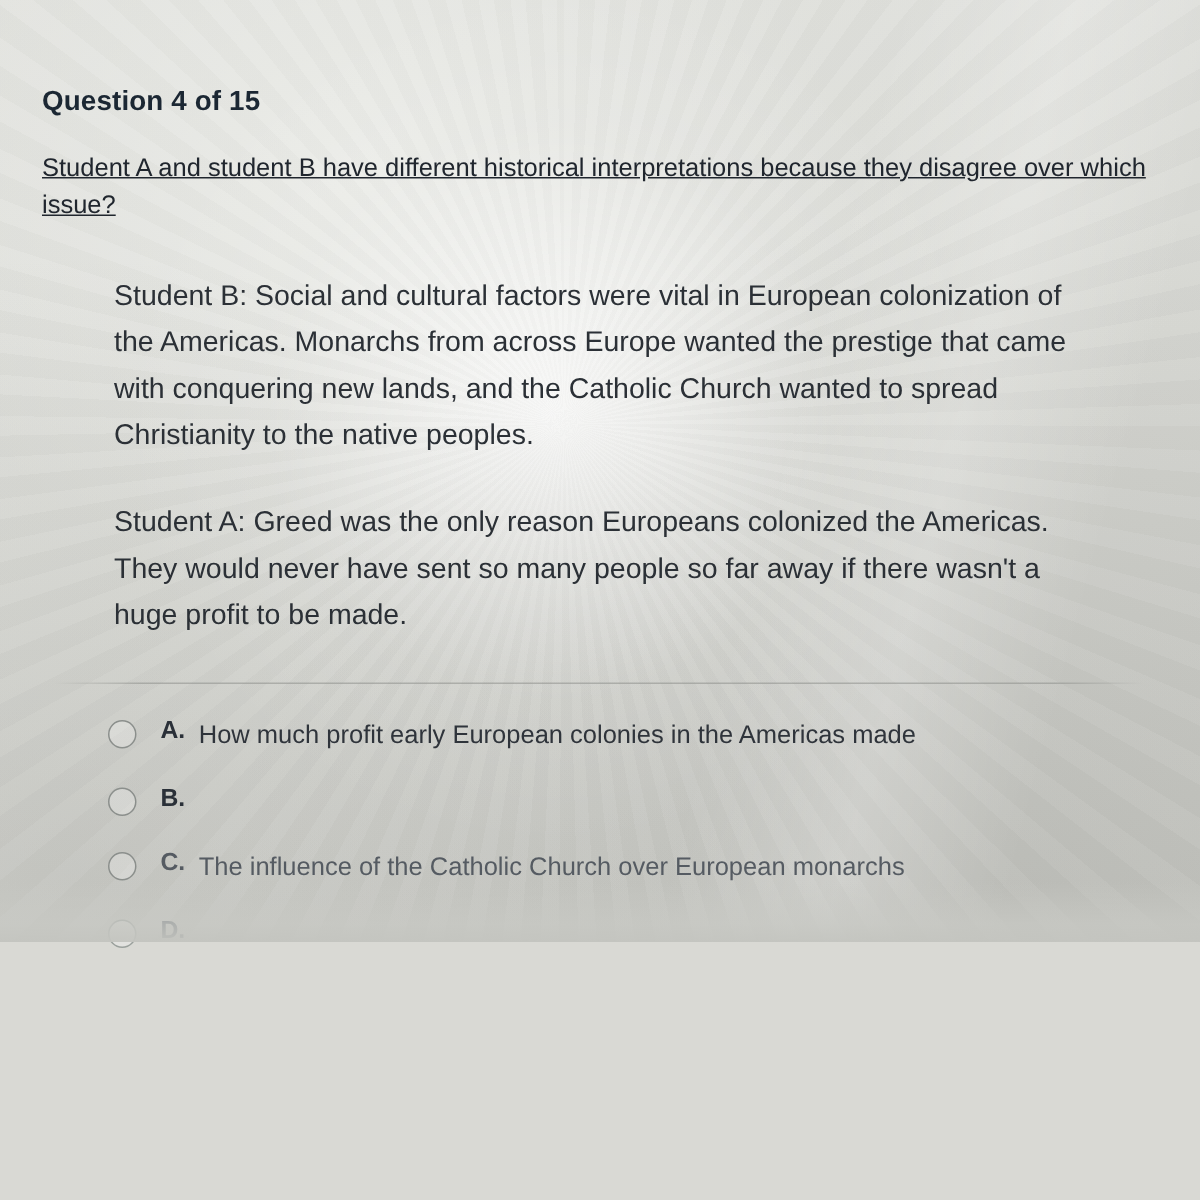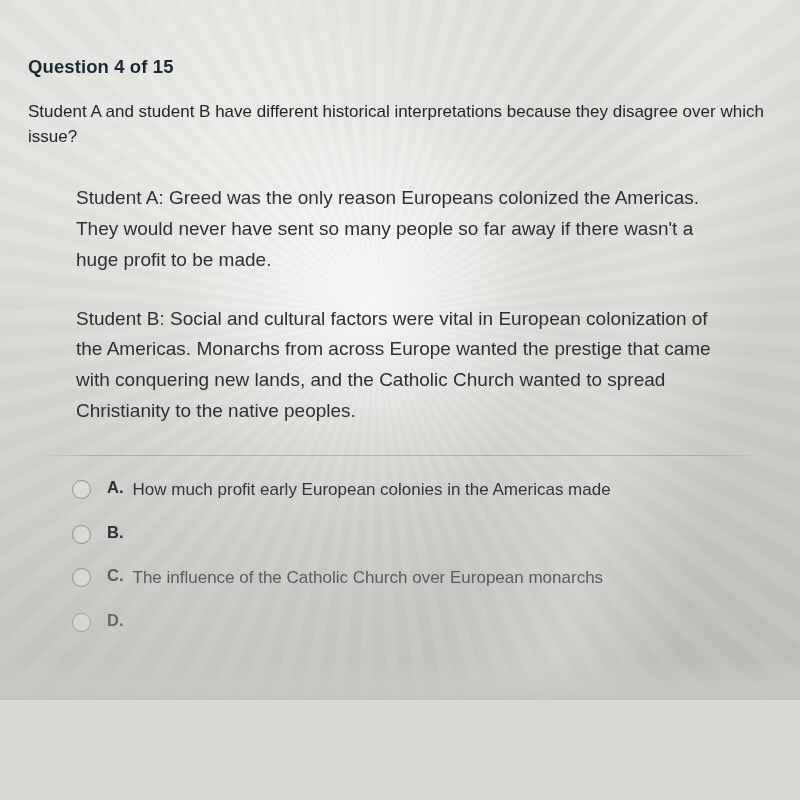--- a/index.html
+++ b/index.html
@@ -11,21 +11,21 @@
     height: 800px;
     overflow: hidden;
     font-family: "Liberation Sans", sans-serif;
     background: #d9d9d4;
   }
 
   
   #page {
     position: relative;
     width: 800px;
-    height: 700px;
+    height: 628px;
     background:
       radial-gradient(circle at 46% 44%, rgba(255,255,255,0.85) 0%, rgba(255,255,255,0.45) 18%, rgba(255,255,255,0.10) 34%, rgba(255,255,255,0.0) 52%),
       radial-gradient(ellipse at 30% 18%, rgba(235,236,232,0.9) 0%, rgba(222,223,218,0.5) 40%, rgba(210,211,206,0.0) 70%),
       linear-gradient(160deg, #e3e4e0 0%, #dedfdb 25%, #d6d7d2 55%, #cfd0cb 78%, #c9cac5 100%);
   }
   
   #page:before {
     content: "";
     position: absolute;
     inset: 0;
@@ -59,20 +59,21 @@
     letter-spacing: 0.1px;
     margin: 0 0 22px 0;
   }
 
   .q-stem {
     font-size: 17px;
     color: #20262e;
     line-height: 1.45;
     margin: 0 0 34px 0;
     max-width: 760px;
+    text-decoration: underline;
   }
 
   .statements {
     padding-left: 48px;
     padding-right: 40px;
   }
   .statement {
     font-size: 19px;
     color: #2b3036;
     line-height: 1.62;
@@ -139,22 +140,22 @@
 <body>
 
 <div id="page">
   <div id="content">
 
     <div class="q-number">Question 4 of 15</div>
 
     <div class="q-stem">Student A and student B have different historical interpretations because they disagree over which issue?</div>
 
     <div class="statements">
+      <p class="statement">Student B: Social and cultural factors were vital in European colonization of the Americas. Monarchs from across Europe wanted the prestige that came with conquering new lands, and the Catholic Church wanted to spread Christianity to the native peoples.</p>
       <p class="statement">Student A: Greed was the only reason Europeans colonized the Americas. They would never have sent so many people so far away if there wasn't a huge profit to be made.</p>
-      <p class="statement">Student B: Social and cultural factors were vital in European colonization of the Americas. Monarchs from across Europe wanted the prestige that came with conquering new lands, and the Catholic Church wanted to spread Christianity to the native peoples.</p>
     </div>
 
     <div class="divider"></div>
 
     <div class="choices">
 
       <div class="choice">
         <span class="radio"></span>
         <span class="choice-letter">A.</span>
         <span class="choice-text">How much profit early European colonies in the Americas made</span>

